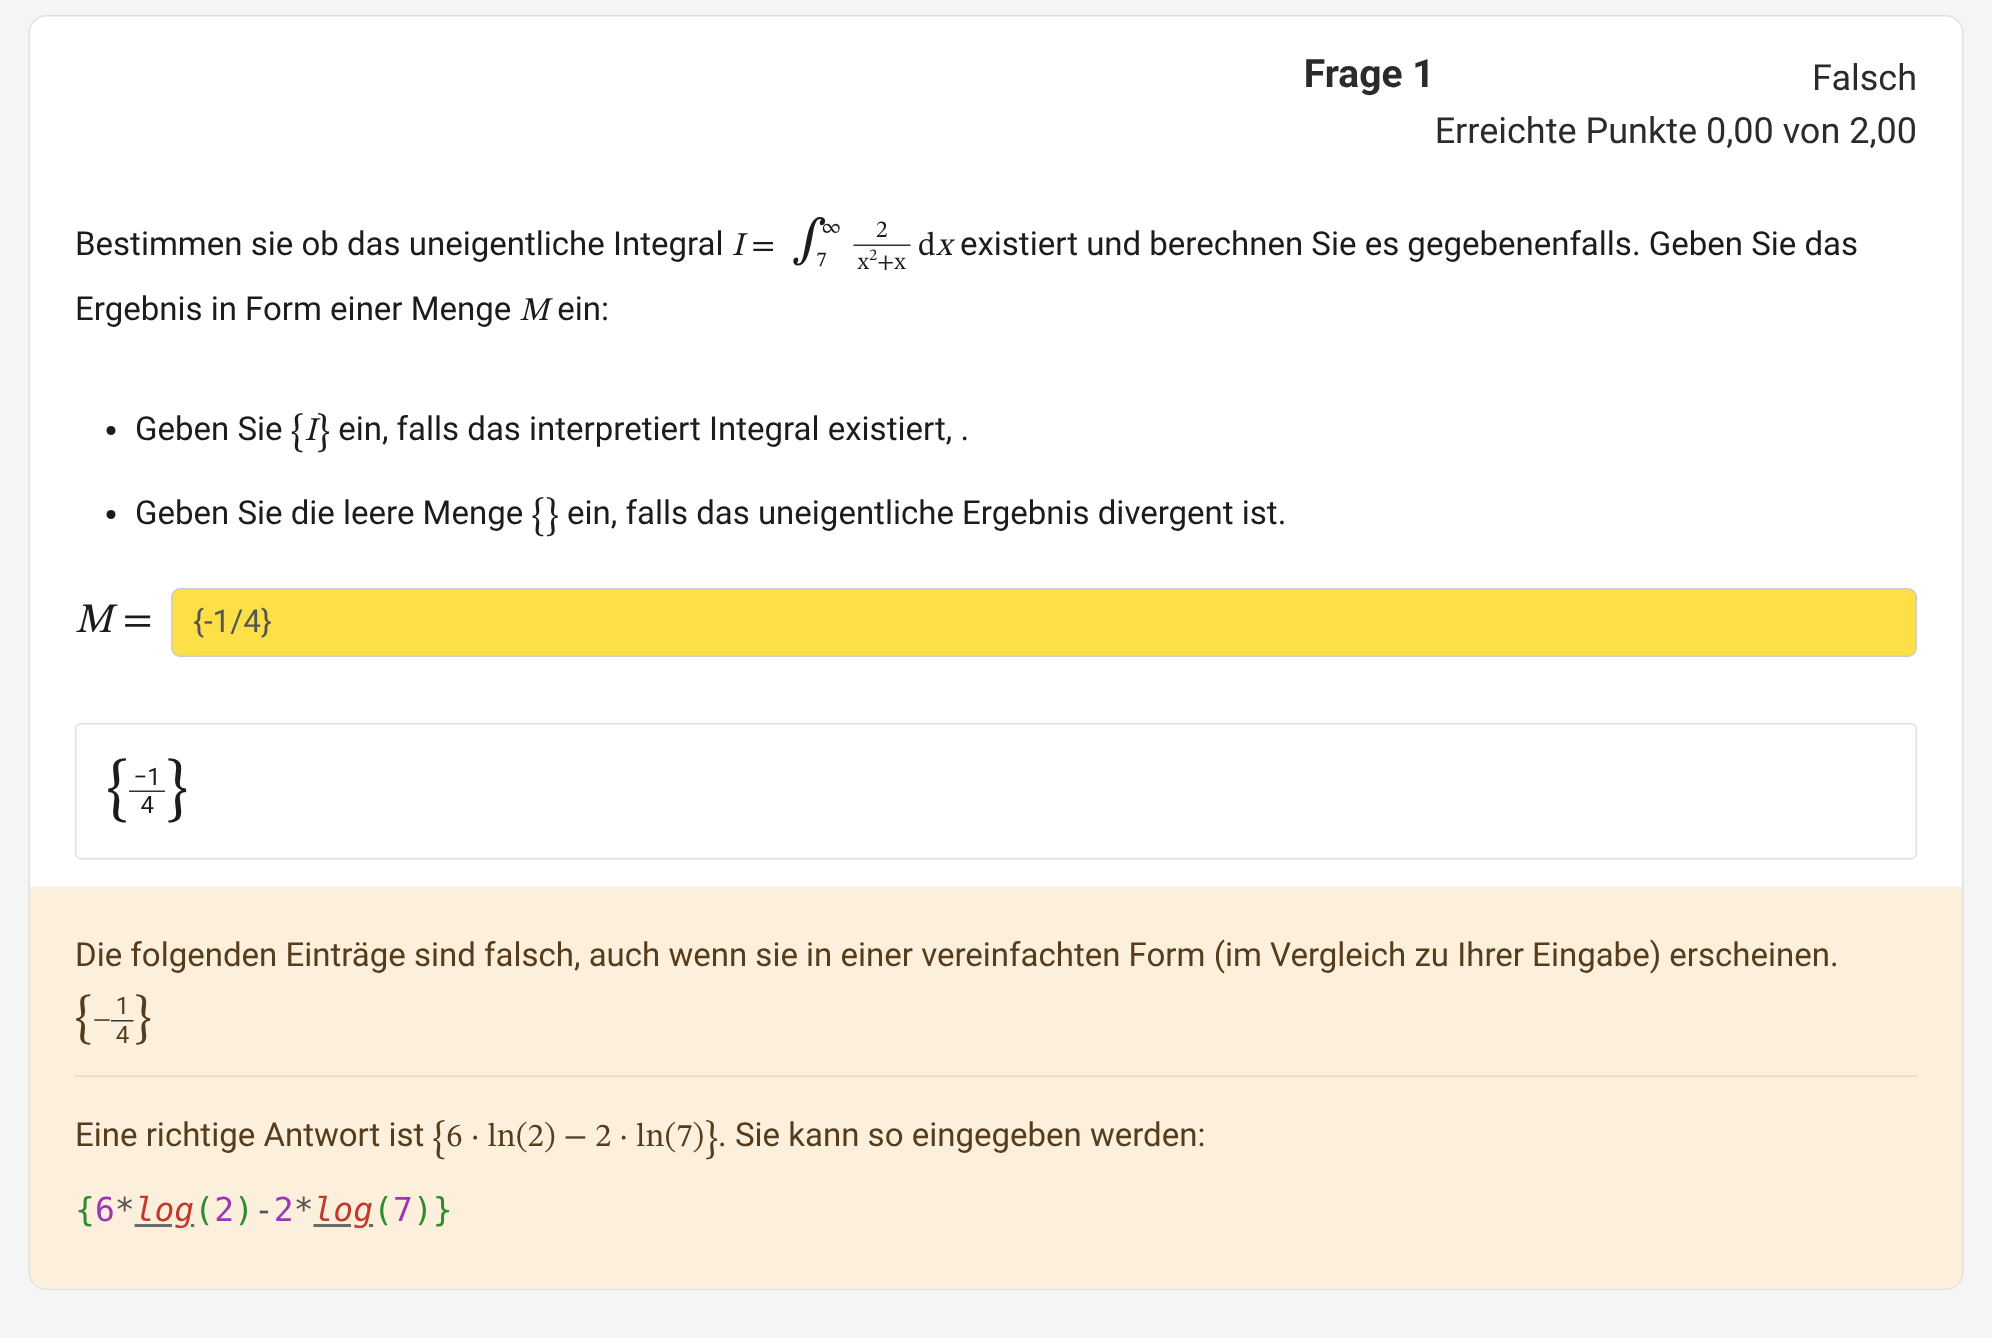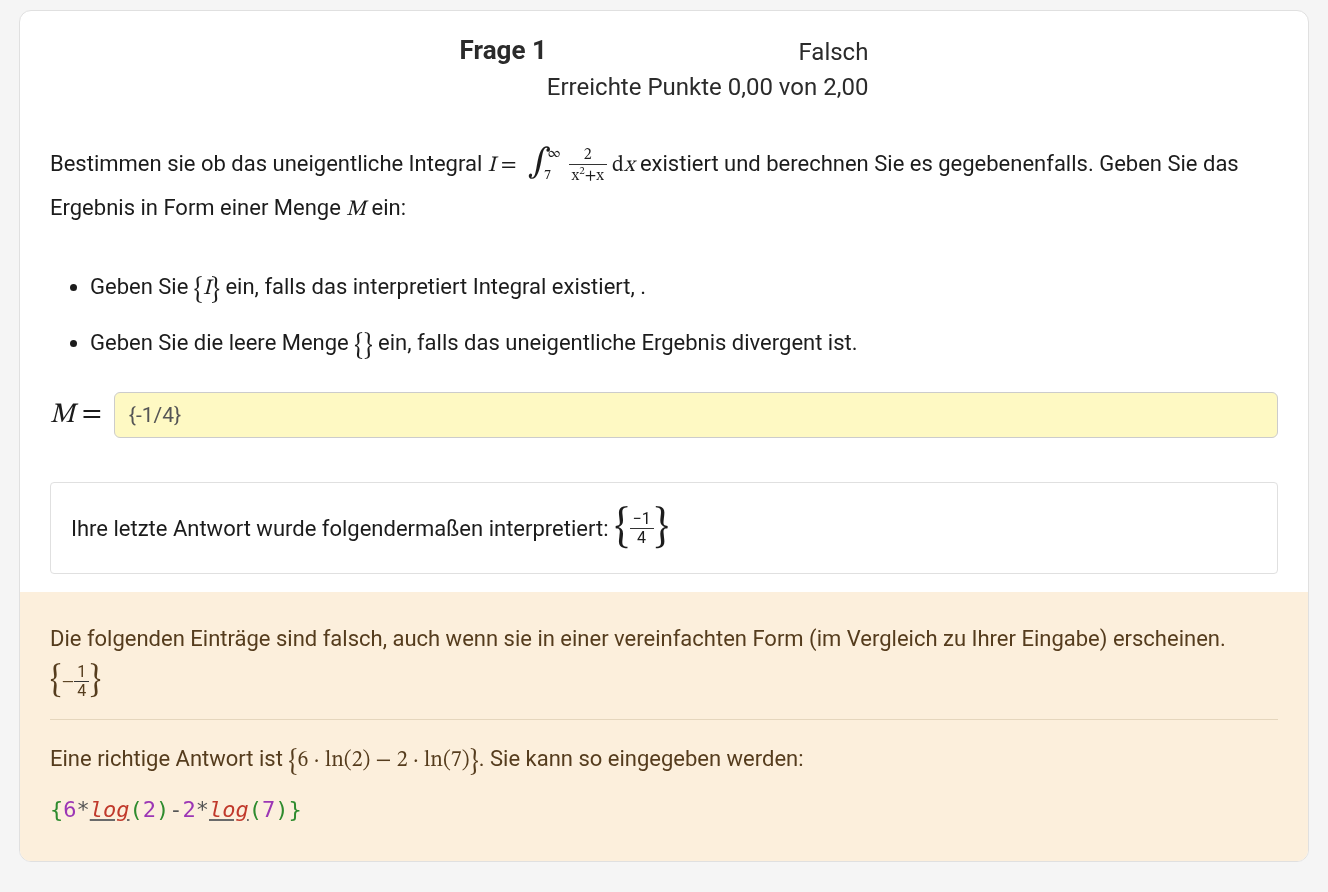--- a/index.html
+++ b/index.html
@@ -14,21 +14,21 @@
     background: #fff;
     border: 1px solid #e0e0e0;
     border-radius: 12px;
     margin: 10px auto;
     width: 1290px;
     box-sizing: border-box;
     overflow: hidden;
   }
   .header {
     display: flex;
-    justify-content: center;
+    justify-content: flex-end;
     align-items: flex-start;
     padding: 24px 30px 10px 30px;
   }
   .q-title {
     font-weight: 700;
     font-size: 26px;
     color: #2b2b2b;
   }
   .header-right {
     text-align: right;
@@ -108,21 +108,21 @@
     font-size: 28px;
     white-space: nowrap;
   }
   .answer-input {
     flex: 1;
     border: 1px solid #ccc;
     border-radius: 6px;
     padding: 10px 14px;
     font-size: 21px;
     color: #555;
-    background: #fef9c3;
+    background: #fde047;
     font-family: inherit;
   }
   .interpret-box {
     border: 1px solid #e0e0e0;
     border-radius: 4px;
     padding: 24px 20px;
     margin-top: 44px;
     display: flex;
     align-items: center;
     gap: 6px;
@@ -206,21 +206,20 @@
         <span>Geben Sie die leere Menge </span><span class="math math-up"><span class="set-brace">{</span><span class="set-brace">}</span></span><span> ein, falls das uneigentliche Ergebnis divergent ist.</span>
       </li>
     </ul>
 
     <div class="answer-row">
       <span class="answer-label"><span style="font-style:italic;">M</span> <span style="font-style:normal;">=</span></span>
       <input class="answer-input" type="text" value="{-1/4}" style="">
     </div>
 
     <div class="interpret-box">
-      <span>Ihre letzte Antwort wurde folgendermaßen interpretiert: </span>
       <span class="brace-set">
         <span class="big-brace">{</span>
         <span class="frac small-frac math-up">
             <span class="num">−1</span>
             <span class="den">4</span>
           </span>
         <span class="big-brace">}</span>
       </span>
     </div>
   </div>

